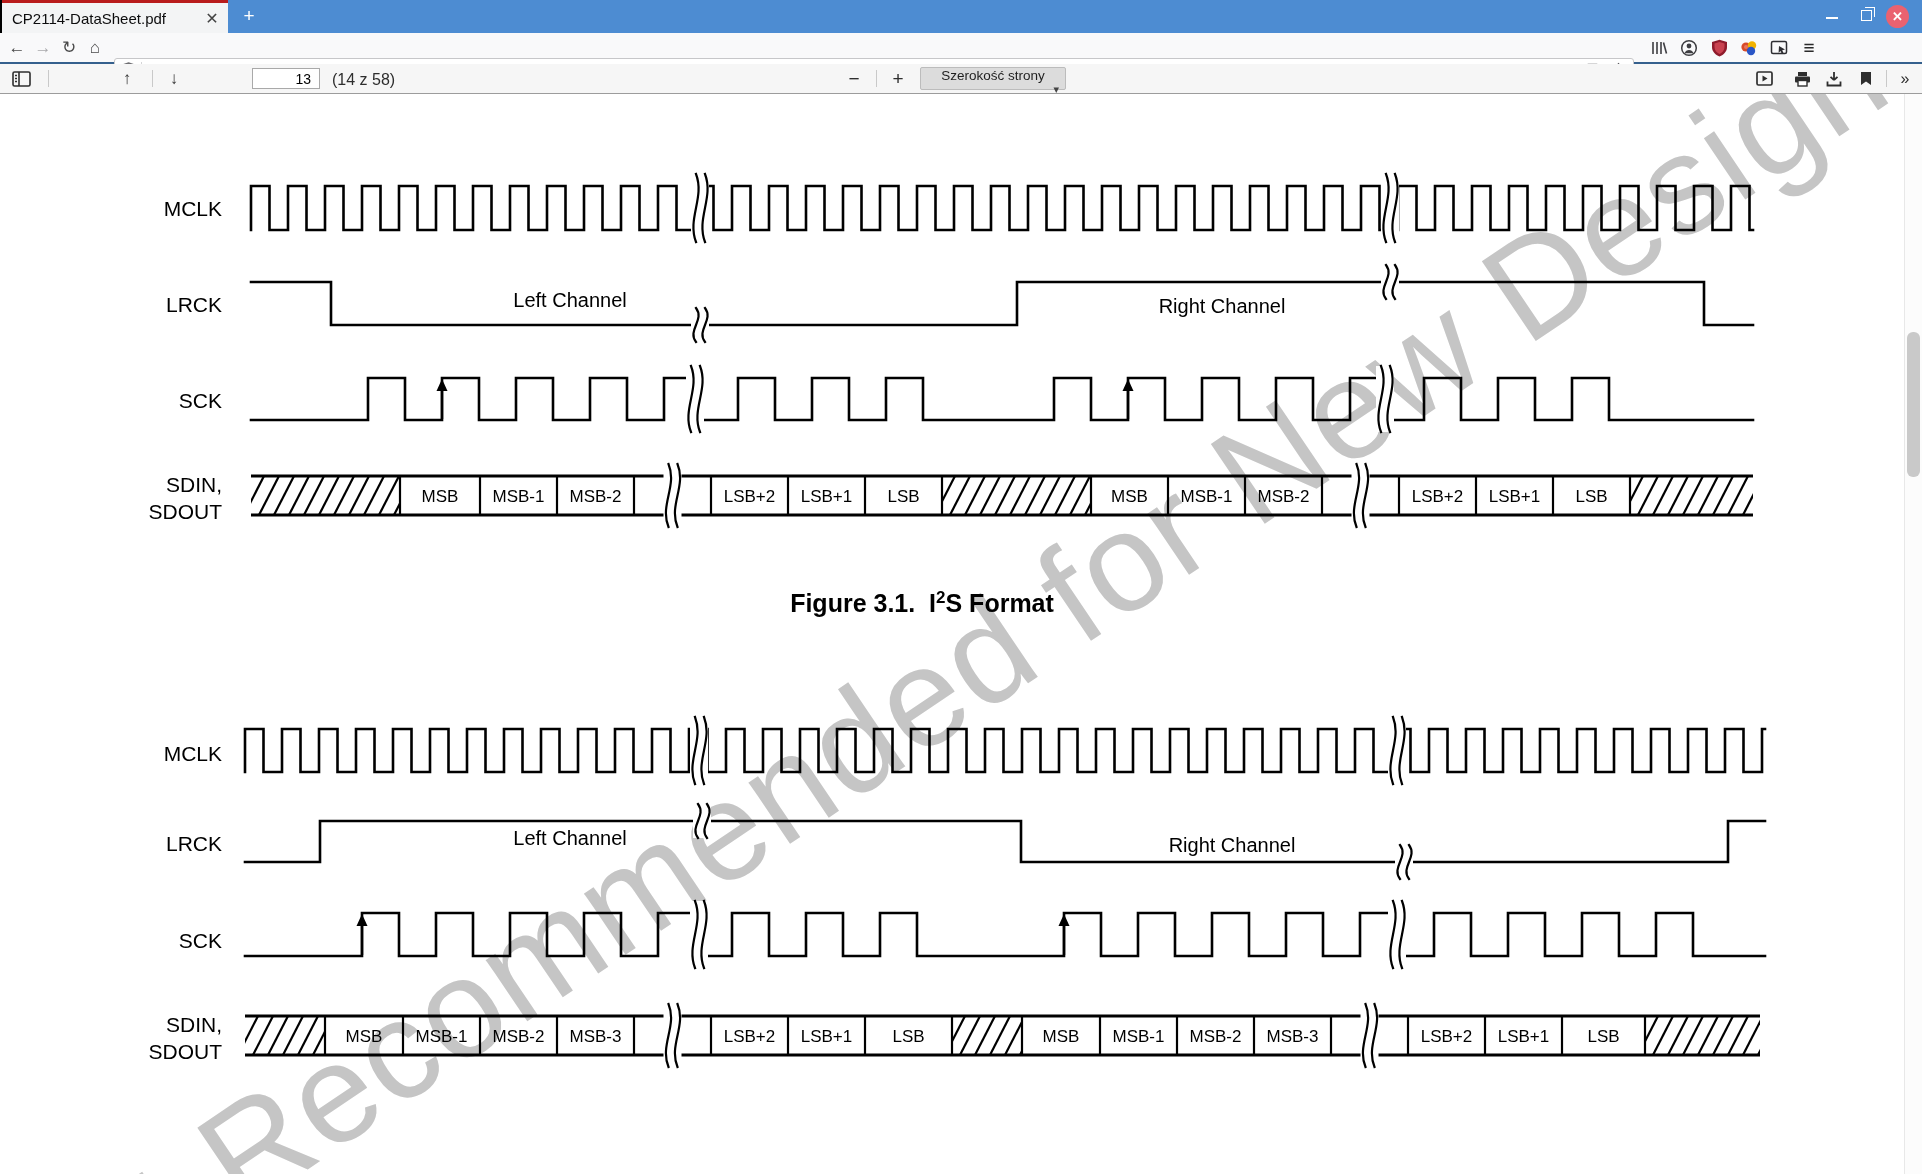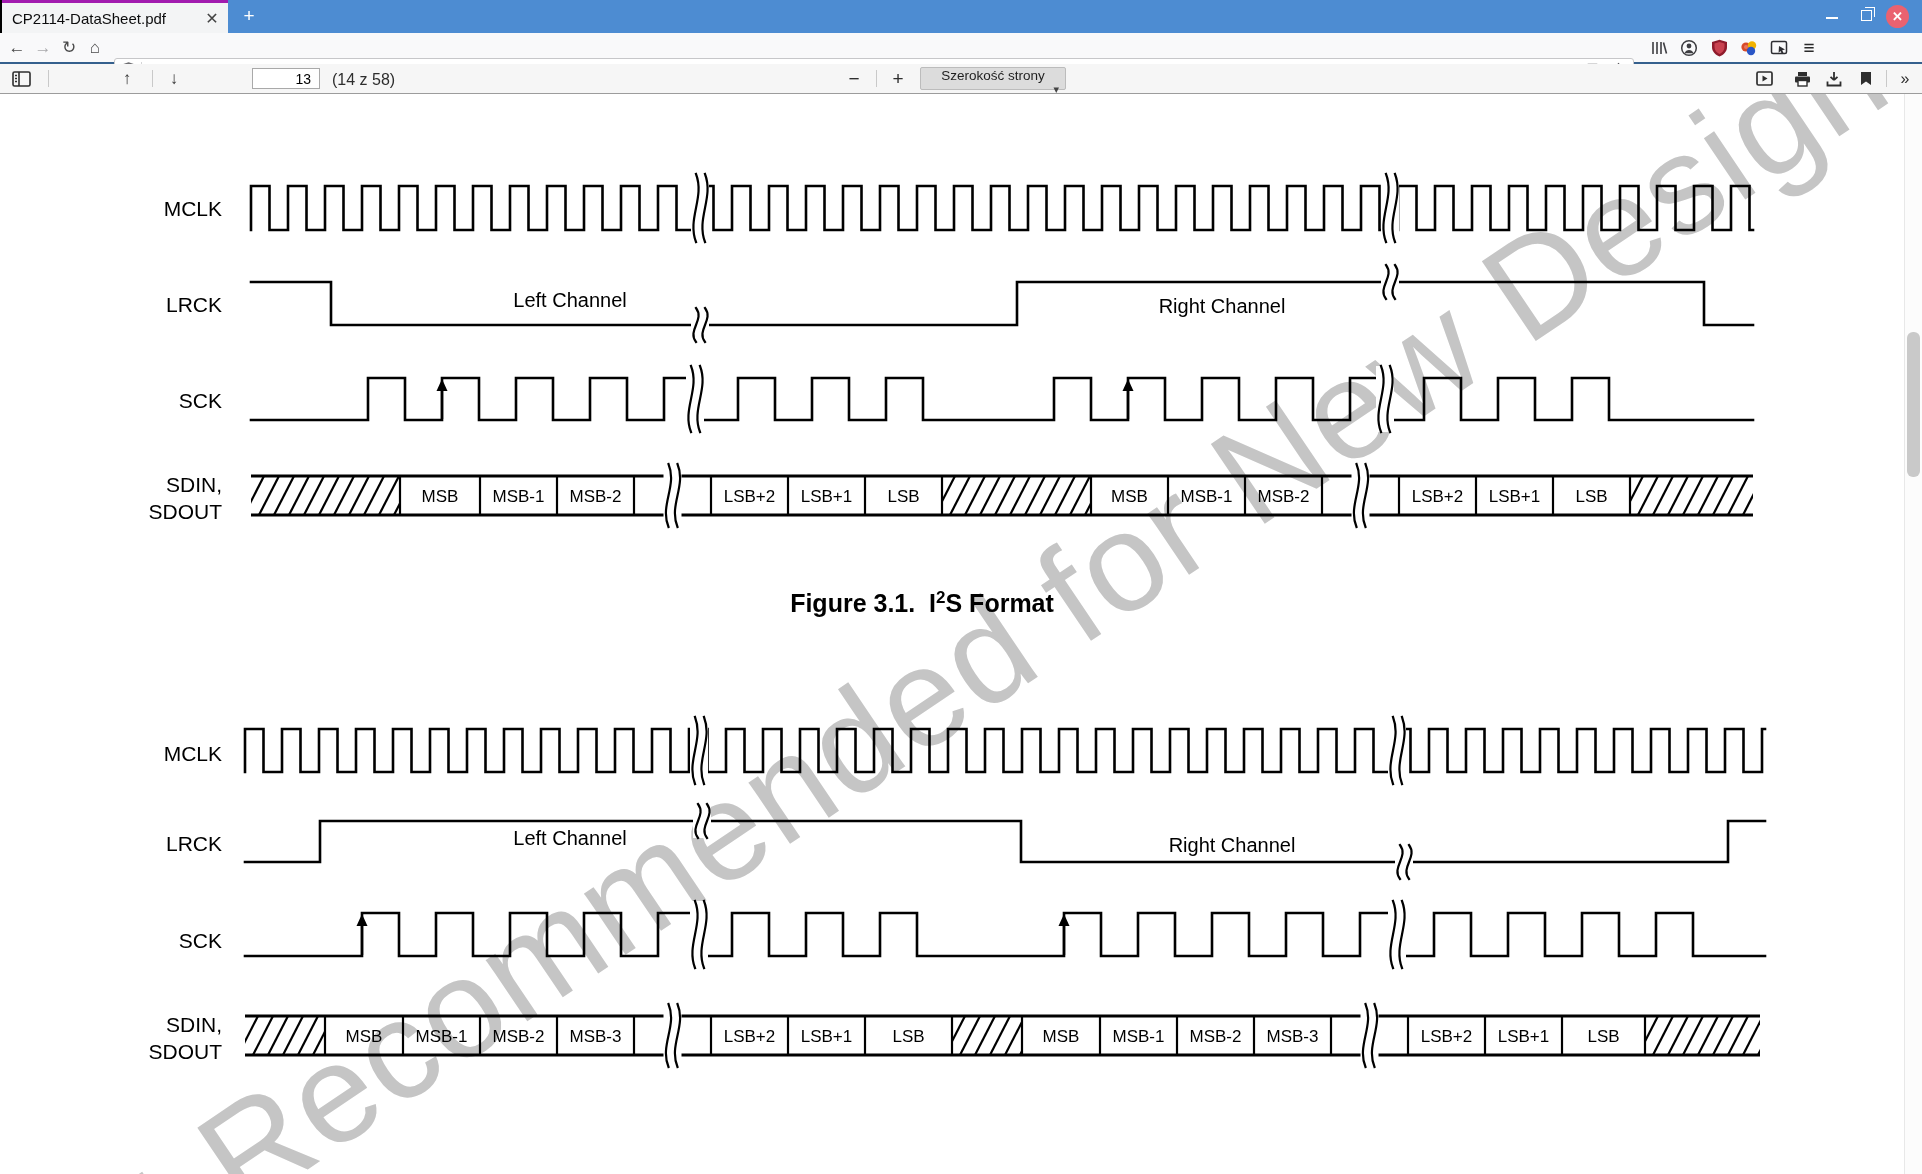--- a/index.html
+++ b/index.html
@@ -2,21 +2,21 @@
 <html><head>
 <meta charset="utf-8">
 <style>
   html,body{margin:0;padding:0;}
   body{width:1922px;height:1174px;position:relative;overflow:hidden;background:#fff;
        font-family:"Liberation Sans",sans-serif;-webkit-font-smoothing:antialiased;}
   
   .titlebar{position:absolute;left:0;top:0;width:1922px;height:33px;background:#4d8cd2;}
   .edge{position:absolute;left:0;top:0;width:2px;height:33px;background:#000;}
   .tab{position:absolute;left:2px;top:0;width:226px;height:33px;background:#f3f4f5;
-       border-top:3px solid #a21caf;box-sizing:border-box;display:flex;align-items:center;}
+       border-top:3px solid #b91c1c;box-sizing:border-box;display:flex;align-items:center;}
   .tab-title{font-size:15px;color:#0c0c0d;padding-left:10px;flex:1;white-space:nowrap;overflow:hidden;}
   .tab-close{width:22px;height:22px;margin-right:5px;display:flex;align-items:center;justify-content:center;
              font-size:16px;color:#444;cursor:default;}
   .newtab{position:absolute;left:236px;top:3px;width:26px;height:26px;color:#fff;font-size:19px;
           display:flex;align-items:center;justify-content:center;}
   .wc-min{position:absolute;left:1817px;top:0;width:30px;height:33px;}
   .wc-min i{position:absolute;left:9px;top:17px;width:12px;height:2px;background:#fff;}
   .wc-max{position:absolute;left:1852px;top:0;width:30px;height:33px;}
   .wc-max i{position:absolute;left:9px;top:10px;width:9px;height:9px;border:1.5px solid #fff;}
   .wc-max i:after{content:"";position:absolute;left:2.5px;top:-4px;width:9px;height:9px;border:1.5px solid #fff;border-left:none;border-bottom:none;}

